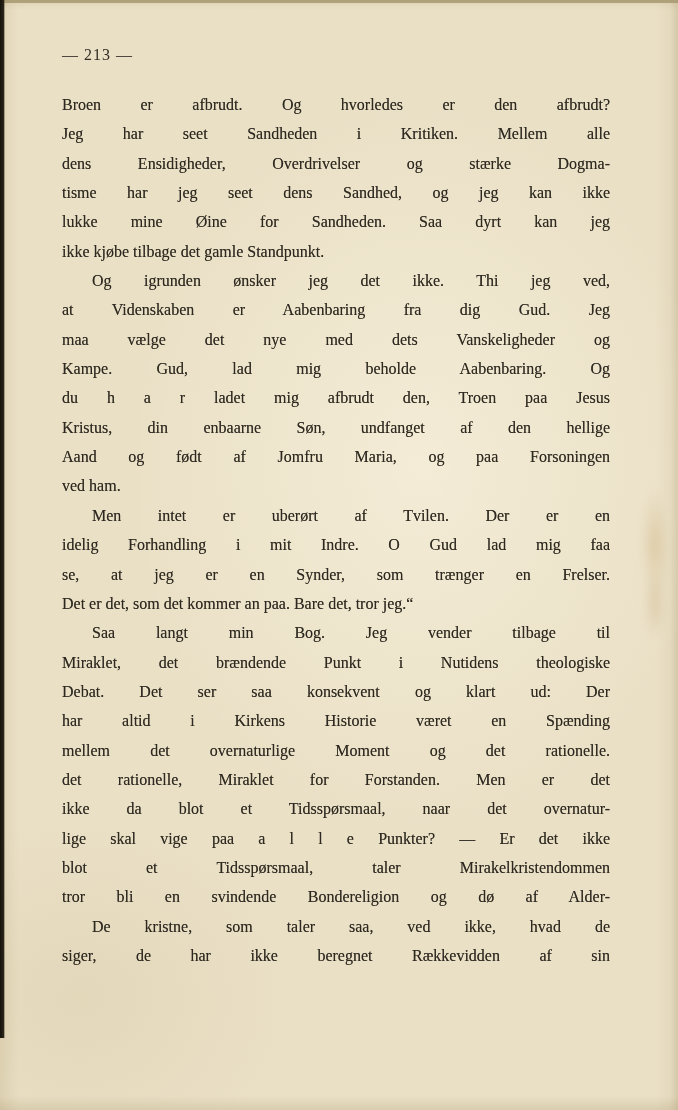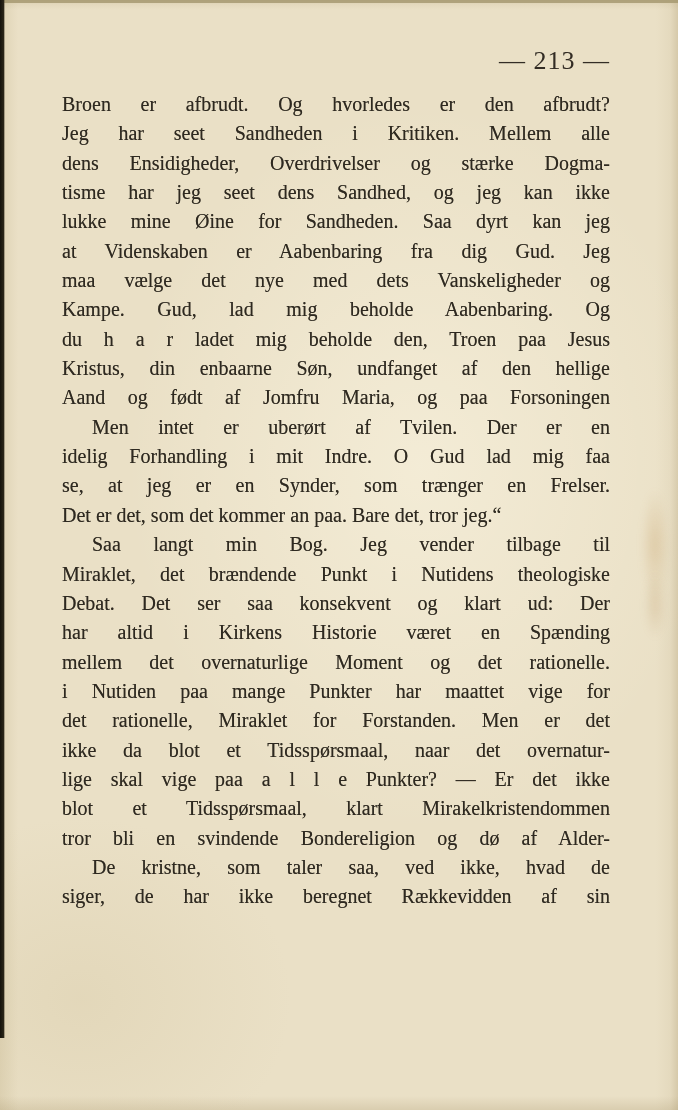--- a/index.html
+++ b/index.html
@@ -42,29 +42,29 @@
   }
   .smudge2 {
     position: absolute; left: 640px; top: 560px; width: 30px; height: 90px;
     background: radial-gradient(ellipse 50% 50% at 50% 50%, rgba(180,138,80,0.22), rgba(180,138,80,0) 75%);
     filter: blur(3px);
     border-radius: 50%;
   }
   .header {
     position: absolute;
     left: 62px; top: 46px; width: 548px;
-    text-align: right;
-    font-size: 26px;
+    text-align: left;
+    font-size: 16px;
     letter-spacing: 1px;
     color: #332d25;
   }
   .text-block {
     position: absolute;
     left: 62px; top: 90px; width: 548px;
-    font-size: 20px;
+    font-size: 16px;
     color: #2e2920;
     text-shadow: 0 0 0.5px rgba(46,41,32,0.55);
   }
   .paragraph { margin: 0; }
   .line {
     height: 29.35px;
     line-height: 29.35px;
     white-space: nowrap;
     text-align: left;
   }
@@ -86,45 +86,47 @@
 
 <div class="header">— 213 —</div>
 
 <div class="text-block">
     <div class="paragraph">
       <div class="line just">Broen er afbrudt.  Og hvorledes er den afbrudt?</div>
       <div class="line just">Jeg har seet Sandheden i Kritiken.  Mellem alle</div>
       <div class="line just">dens Ensidigheder, Overdrivelser og stærke Dogma-</div>
       <div class="line just">tisme har jeg seet dens Sandhed, og jeg kan ikke</div>
       <div class="line just">lukke mine Øine for Sandheden.  Saa dyrt kan jeg</div>
+      <div class="line">ikke kjøbe tilbage det gamle Standpunkt.</div>
     </div>
     <div class="paragraph">
+      <div class="line just indent">Og igrunden ønsker jeg det ikke.  Thi jeg ved,</div>
       <div class="line just">at Videnskaben er Aabenbaring fra dig Gud.  Jeg</div>
       <div class="line just">maa vælge det nye med dets Vanskeligheder og</div>
       <div class="line just">Kampe.  Gud, lad mig beholde Aabenbaring.  Og</div>
-      <div class="line just">du h a r ladet mig beholde den, Troen paa Jesus</div>
+      <div class="line just">du h a r ladet mig afbrudt den, Troen paa Jesus</div>
       <div class="line just">Kristus, din enbaarne Søn, undfanget af den hellige</div>
       <div class="line just">Aand og født af Jomfru Maria, og paa Forsoningen</div>
+      <div class="line">ved ham.</div>
     </div>
     <div class="paragraph">
       <div class="line just indent">Men intet er uberørt af Tvilen.  Der er en</div>
       <div class="line just">idelig Forhandling i mit Indre.  O Gud lad mig faa</div>
       <div class="line just">se, at jeg er en Synder, som trænger en Frelser.</div>
       <div class="line">Det er det, som det kommer an paa.  Bare det, tror jeg.“</div>
     </div>
     <div class="paragraph">
       <div class="line just indent">Saa langt min Bog.  Jeg vender tilbage til</div>
       <div class="line just">Miraklet, det brændende Punkt i Nutidens theologiske</div>
       <div class="line just">Debat.  Det ser saa konsekvent og klart ud:  Der</div>
       <div class="line just">har altid i Kirkens Historie været en Spænding</div>
       <div class="line just">mellem det overnaturlige Moment og det rationelle.</div>
-      <div class="line just">i Nutiden paa mange Punkter har maattet vige for</div>
       <div class="line just">det rationelle, Miraklet for Forstanden.  Men er det</div>
       <div class="line just">ikke da blot et Tidsspørsmaal, naar det overnatur-</div>
       <div class="line just">lige skal vige paa a l l e Punkter? — Er det ikke</div>
-      <div class="line just">blot et Tidsspørsmaal, klart Mirakelkristendommen</div>
+      <div class="line just">blot et Tidsspørsmaal, taler Mirakelkristendommen</div>
       <div class="line just">tror bli en svindende Bondereligion og dø af Alder-</div>
     </div>
     <div class="paragraph">
       <div class="line just indent">De kristne, som taler saa, ved ikke, hvad de</div>
       <div class="line just">siger, de har ikke beregnet Rækkevidden af sin</div>
     </div>
   </div>
 
 </body></html>

